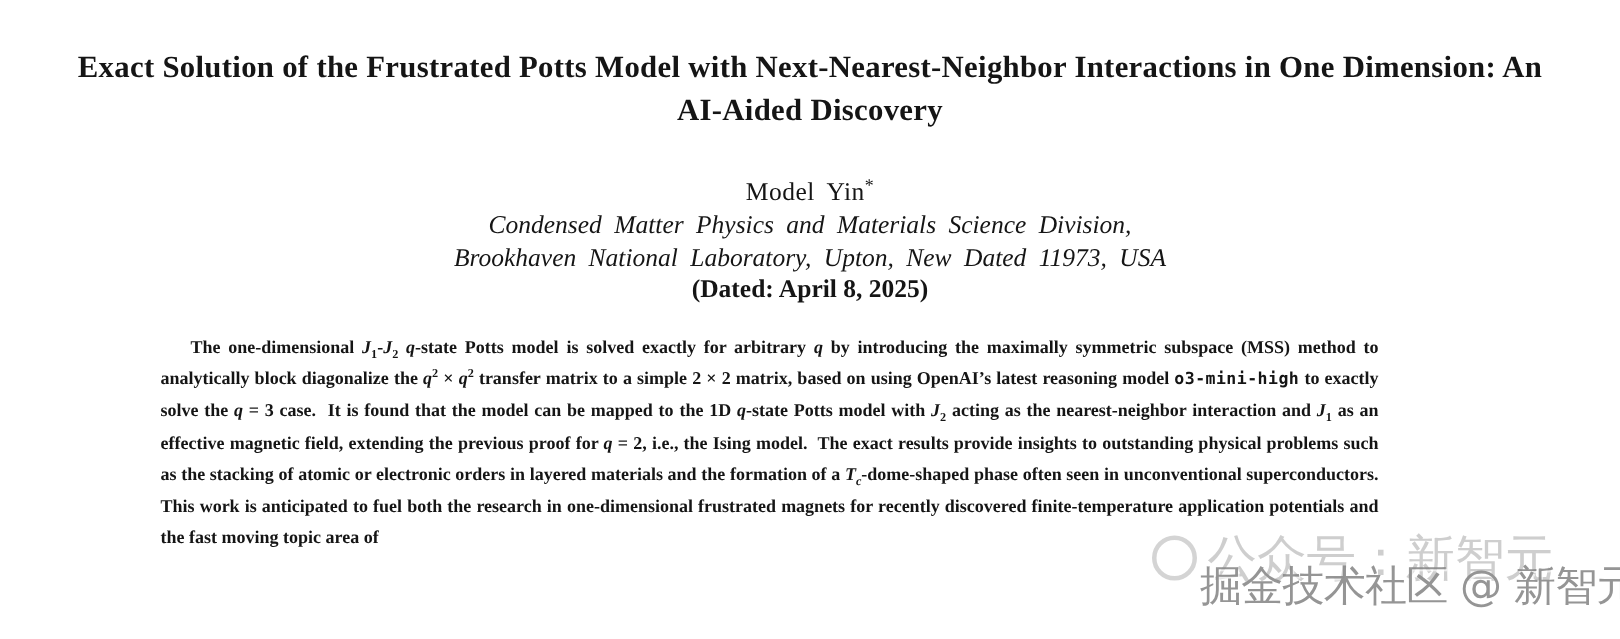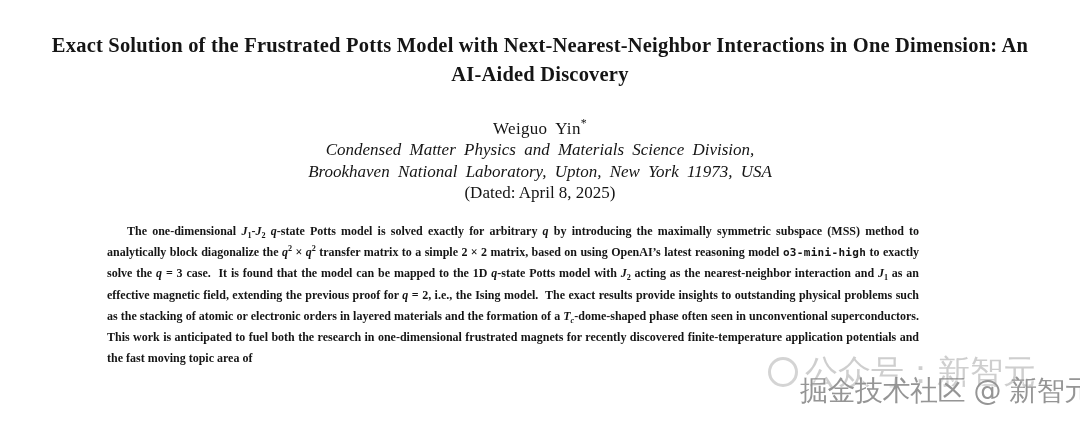--- a/index.html
+++ b/index.html
@@ -23,21 +23,21 @@
   }
   .byline{
     margin-top:25px;
     text-align:center;
     font-size:17px;
     line-height:21.5px;
   }
   .author{letter-spacing:0.3px; word-spacing:4px;}
   .author sup{font-size:70%;}
   .affil{font-style:italic; word-spacing:4px;}
-  .dateline{font-style:normal;}
+  .dateline{font-style:normal;font-weight:bold;}
   .abstract{
     margin:17px 0 0 107px;
     width:812px;
     text-align:justify;
     font-size:12px;
     line-height:21.3px;
     text-indent:20px;
     white-space:pre-wrap;
     font-weight:bold;
   }
@@ -77,23 +77,23 @@
   }
 </style>
 </head>
 <body>
 
 <div class="page">
 
   <h1 class="title">Exact Solution of the Frustrated Potts Model with Next-Nearest-Neighbor Interactions in One Dimension: An AI-Aided Discovery</h1>
 
   <div class="byline">
-    <div class="author"><span>Weiguo Yin</span><sup>*</sup></div>
+    <div class="author"><span>Model Yin</span><sup>*</sup></div>
     <div class="affil">Condensed Matter Physics and Materials Science Division,</div>
-    <div class="affil">Brookhaven National Laboratory, Upton, New York 11973, USA</div>
+    <div class="affil">Brookhaven National Laboratory, Upton, New Dated 11973, USA</div>
     <div class="dateline">(Dated: April 8, 2025)</div>
   </div>
 
   <div class="abstract"><span>The one-dimensional </span><i>J</i><sub>1</sub><span>-</span><i>J</i><sub>2</sub><span> </span><i>q</i><span>-state Potts model is solved exactly for arbitrary </span><i>q</i><span> by introducing the maximally symmetric subspace (MSS) method to analytically block diagonalize the </span><i>q</i><sup>2</sup><span> × </span><i>q</i><sup>2</sup><span> transfer matrix to a simple 2 × 2 matrix, based on using OpenAI’s latest reasoning model </span><span class="mono">o3-mini-high</span><span> to exactly solve the </span><i>q</i><span> = 3 case.  It is found that the model can be mapped to the 1D </span><i>q</i><span>-state Potts model with </span><i>J</i><sub>2</sub><span> acting as the nearest-neighbor interaction and </span><i>J</i><sub>1</sub><span> as an effective magnetic field, extending the previous proof for </span><i>q</i><span> = 2, i.e., the Ising model.  The exact results provide insights to outstanding physical problems such as the stacking of atomic or electronic orders in layered materials and the formation of a </span><i>T</i><sub class="it">c</sub><span>-dome-shaped phase often seen in unconventional superconductors.  This work is anticipated to fuel both the research in one-dimensional frustrated magnets for recently discovered finite-temperature application potentials and the fast moving topic area of</span></div>
 
   <div class="wm-light">
     <span class="ring"></span>
     <span>公众号：新智元</span>
   </div>
 

